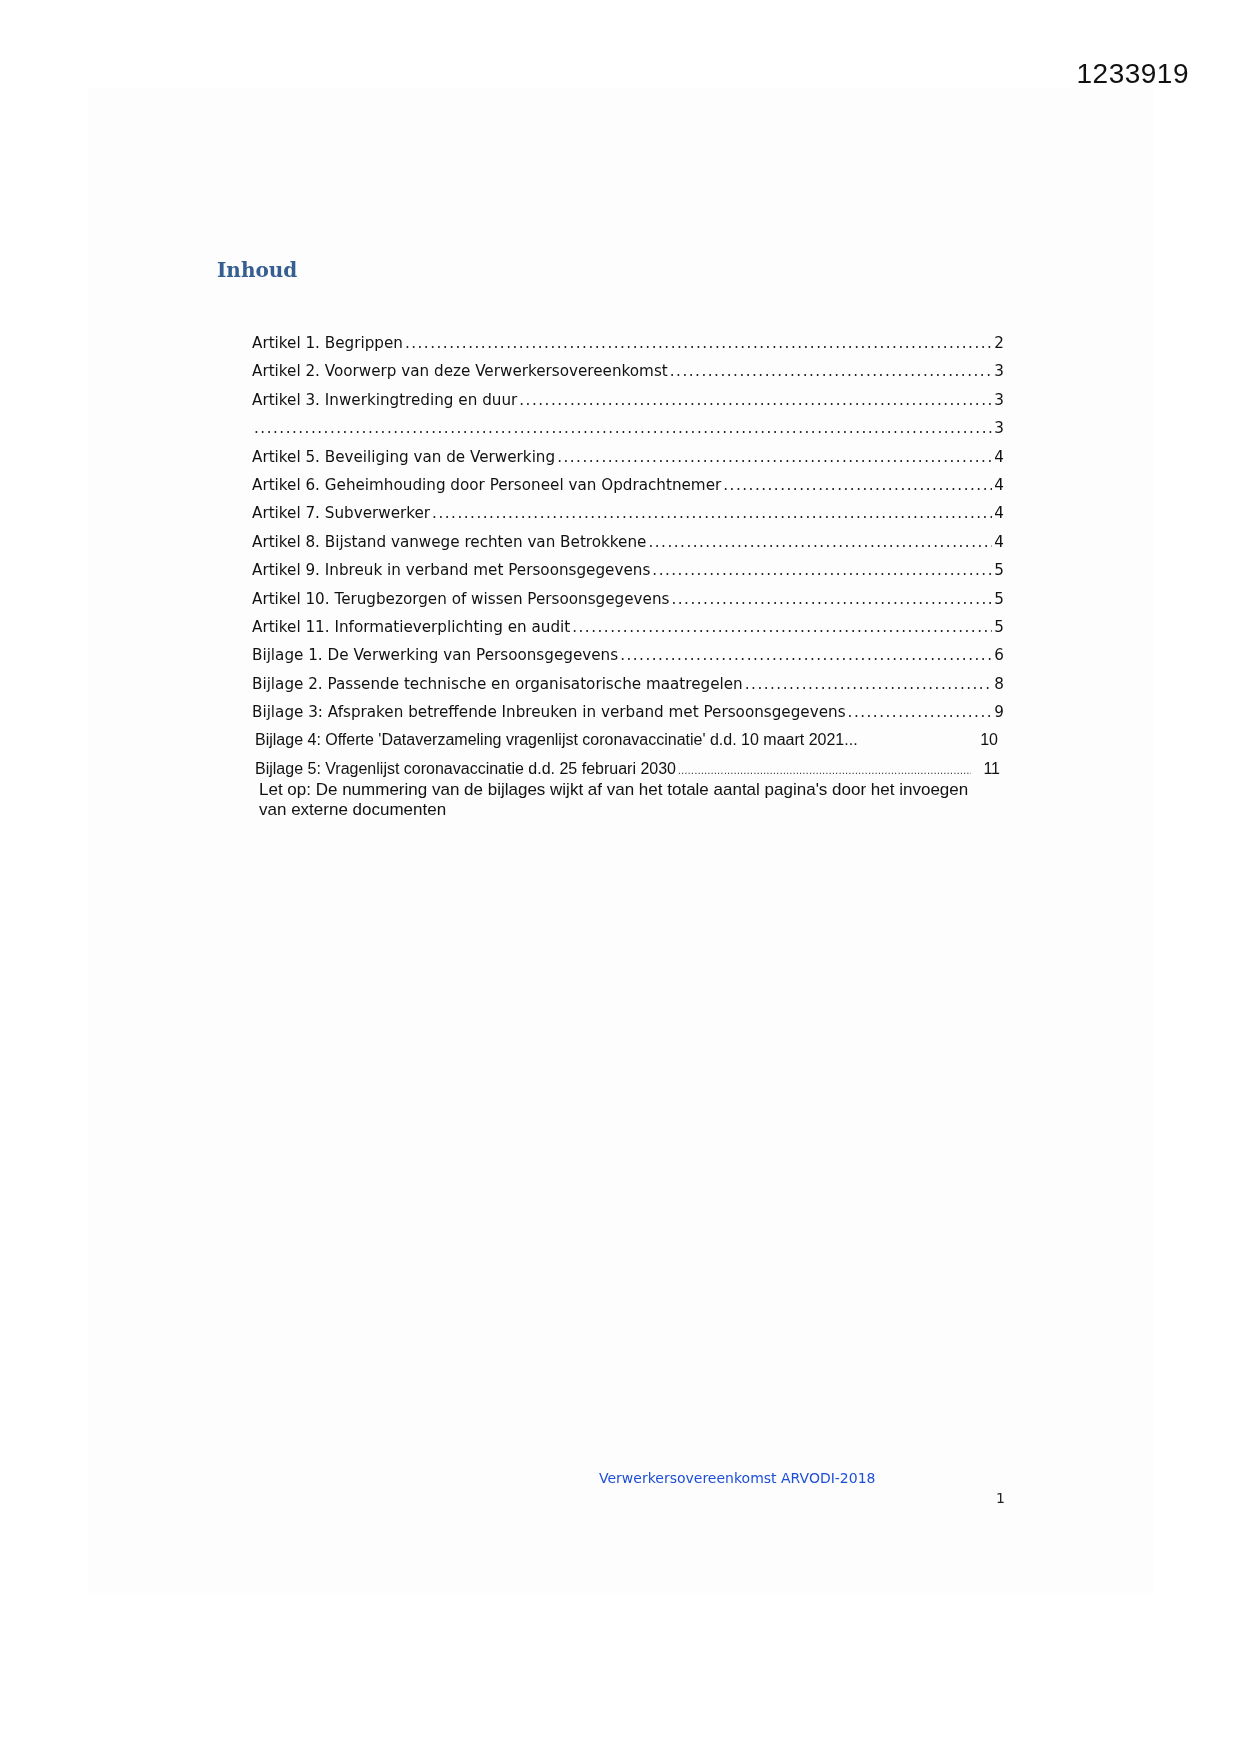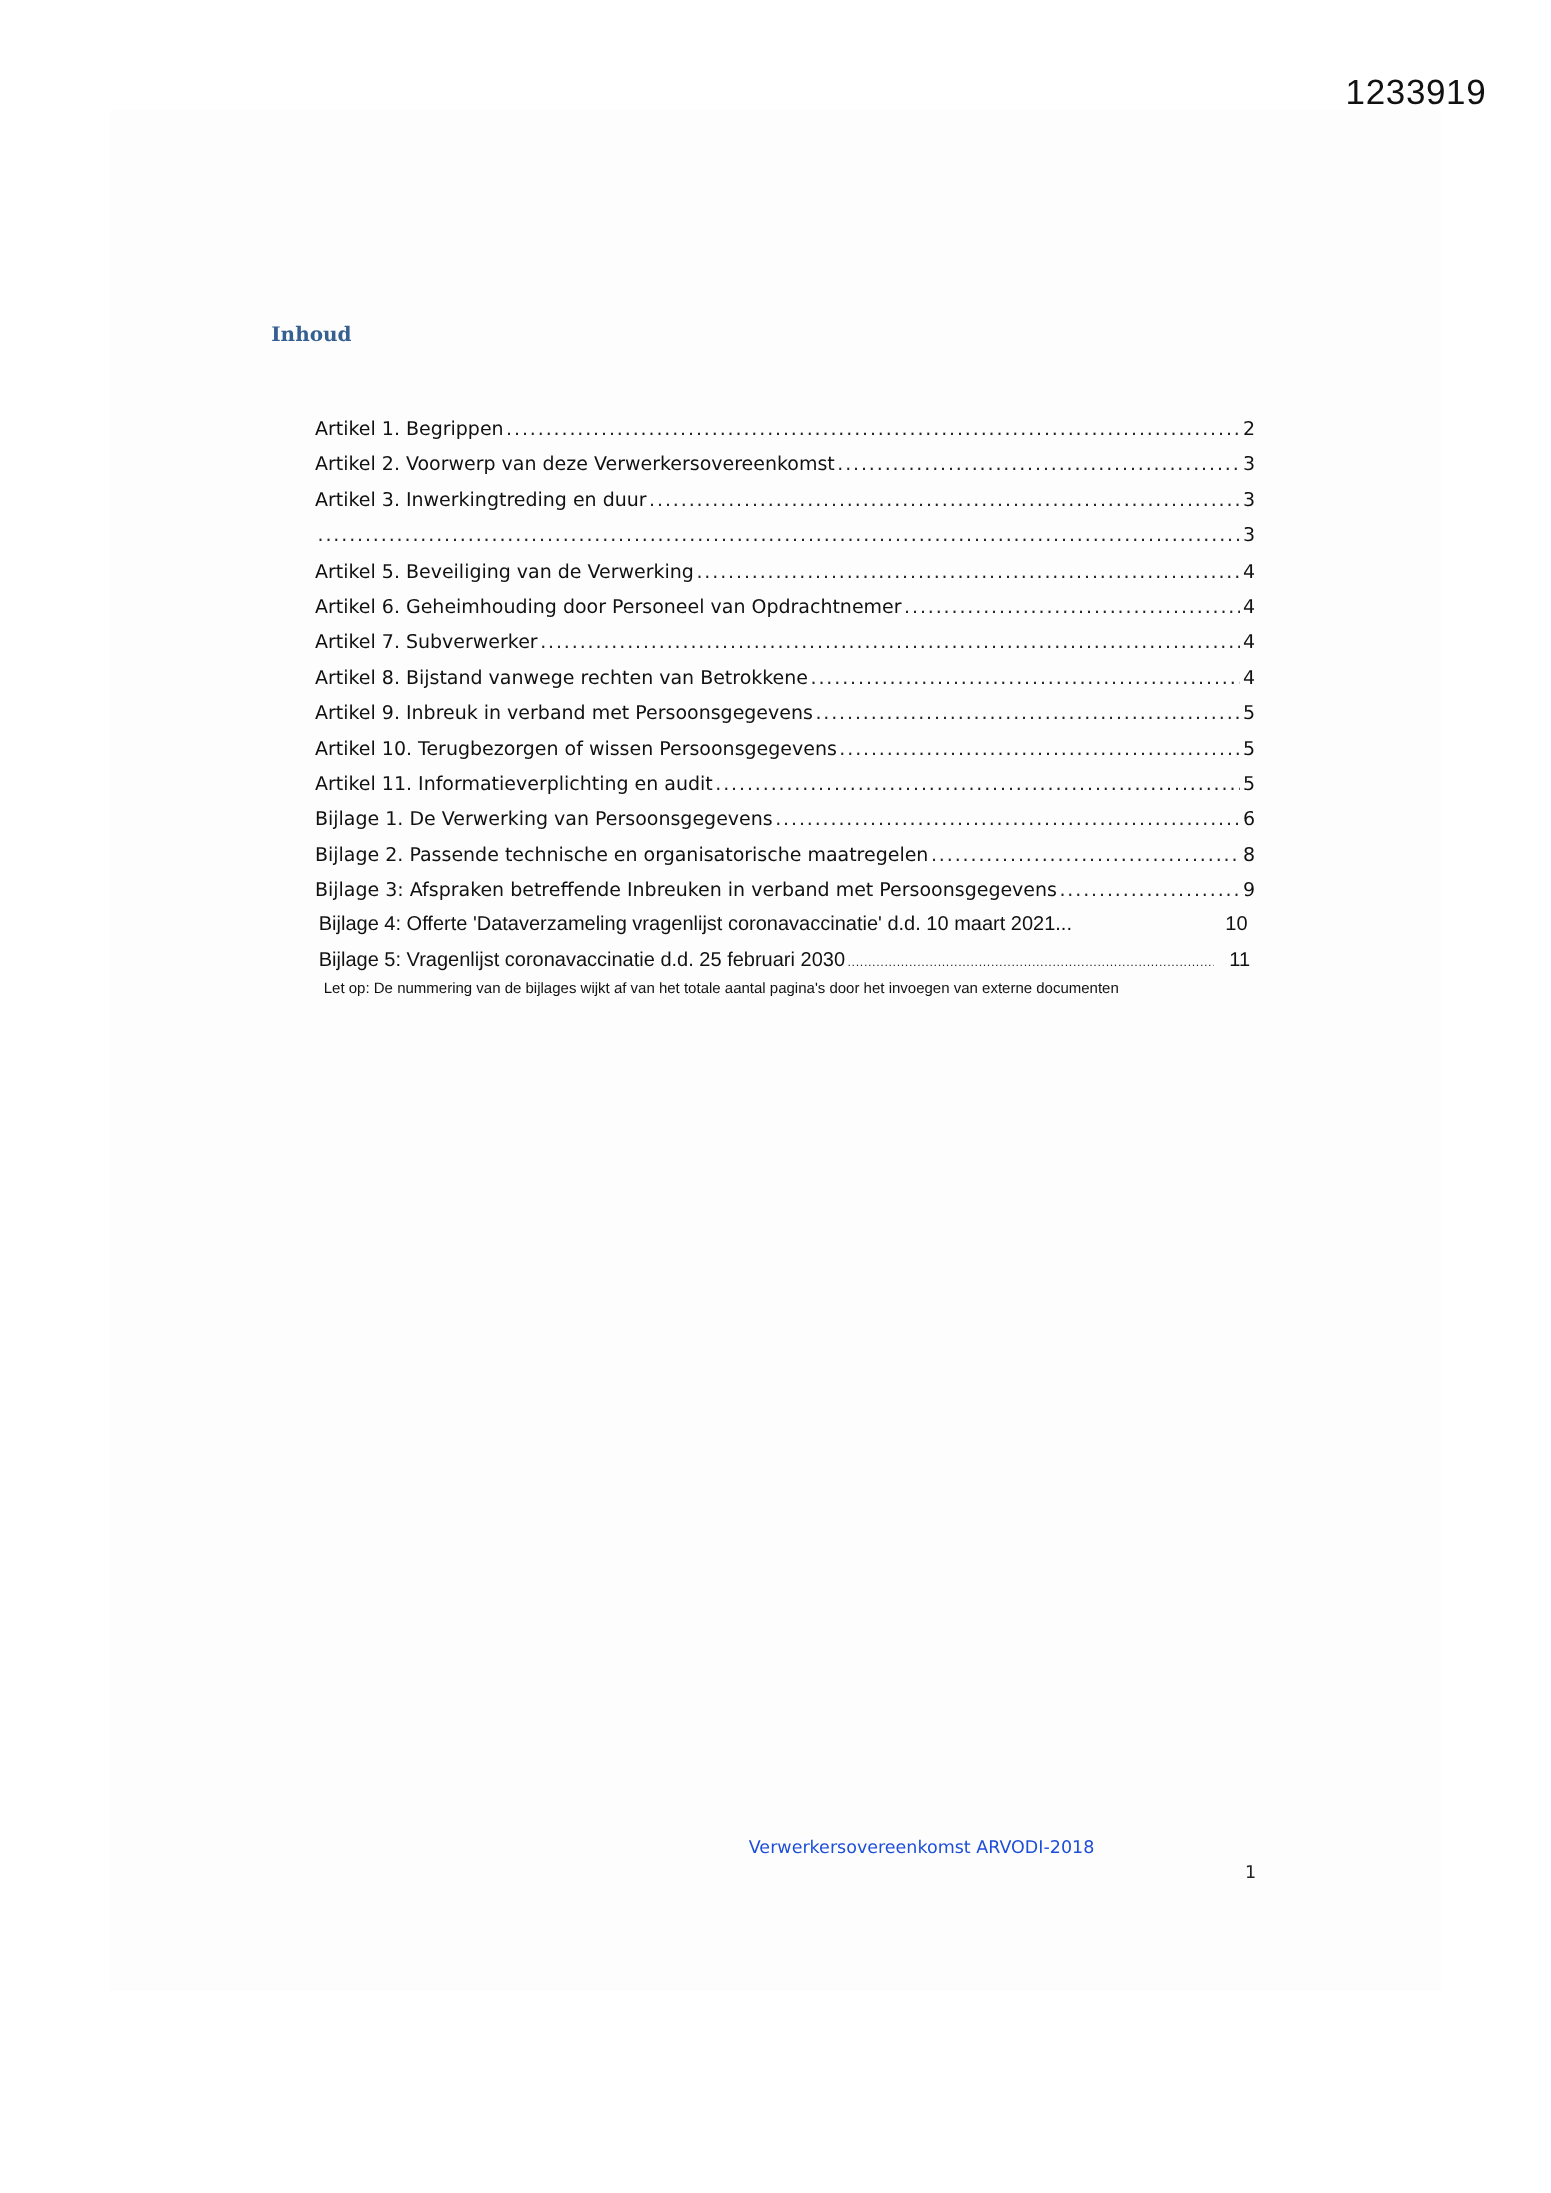--- a/index.html
+++ b/index.html
@@ -14,21 +14,21 @@
       font-family:"Liberation Sans", sans-serif;
       font-size:28px; color:#111; letter-spacing:0.5px;
     }
     .page {
       position:absolute; left:88px; top:88px; width:1065px; height:1505px;
       background:#fdfdfd;
     }
     .toc-title {
       position:absolute; left:217px; top:258px;
       font-family:"DejaVu Serif", serif; font-weight:bold;
-      font-size:16px; color:#365f91;
+      font-size:20px; color:#365f91;
     }
     .toc {
       position:absolute; left:252px; top:292px; width:752px;margin-top:41px;
     }
     .toc-row {
       display:flex; align-items:baseline;
       height:28.4px; font-size:15.2px; line-height:20px;
       white-space:nowrap;
     }
     .toc-row .label { flex:0 0 auto; }
@@ -37,21 +37,21 @@
       letter-spacing:1.5px; color:#222;
     }
     .toc-row .leader::before {
       content:"..........................................................................................................................................................................";
     }
     .toc-row .page-num { flex:0 0 auto; text-align:right; }
     .toc-row.narrow { font-family:"Liberation Sans", sans-serif; font-size:16px; padding-left:3px; }
     .toc-row.narrow .leader { letter-spacing:0.5px; font-size:10px; }
     .note {
       position:absolute; left:259px; top:780px; width:720px;
-      font-family:"Liberation Sans", sans-serif; font-size:12px; line-height:20px; color:#111;
+      font-family:"Liberation Sans", sans-serif; font-size:17px; line-height:20px; color:#111;
     }
     .footer-title {
       position:absolute; left:599px; top:1470px;
       font-size:14px; color:#1d4ed8;
     }
     .footer-page {
       position:absolute; left:996px; top:1490px;
       font-size:14px; color:#222;
     }
   </style>

